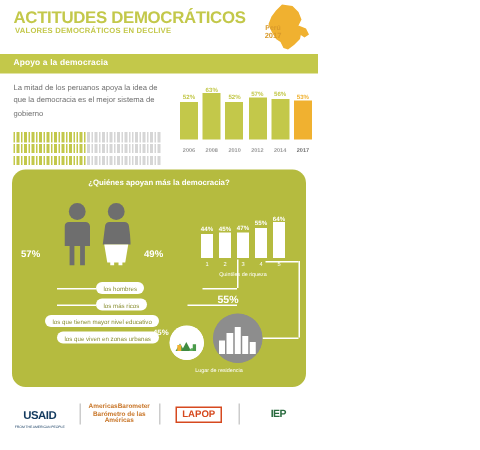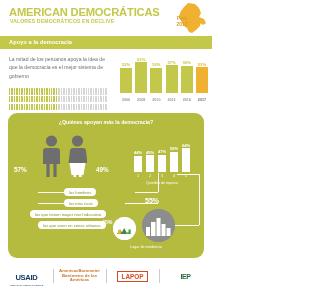--- a/index.html
+++ b/index.html
@@ -201,21 +201,21 @@
   .lapop-box {
     border:1px solid #d6491f; padding:1px 3px;
     font-size:6.4px; font-weight:bold; color:#d6491f;
   }
   .iep-txt { font-size:7px; font-weight:bold; color:#2a6b3f; letter-spacing:-0.4px; }
 </style>
 </head>
 <body>
 
 <div class="header">
-  <div class="title-main">AMERICAN DEMOCRÁTICAS</div>
+  <div class="title-main">ACTITUDES DEMOCRÁTICOS</div>
   <div class="title-sub">VALORES DEMOCRÁTICOS EN DECLIVE</div>
 
   <div class="peru-logo">
     <svg width="40" height="33" viewBox="0 0 40 33">
       <path d="M20 1 L27 2 L31 6 L33 11 L31 15 L33 19 L32 24 L28 28 L24 31 L21 30 L19 26 L16 24 L13 19 L11 14 L13 9 L16 5 Z" fill="#f0b130"></path>
       <path d="M31 15 L36 17 L38 21 L35 23 L32 21 Z" fill="#f0b130"></path>
     </svg>
   </div>
   <div class="peru-label">
     <span>Perú</span><br>

